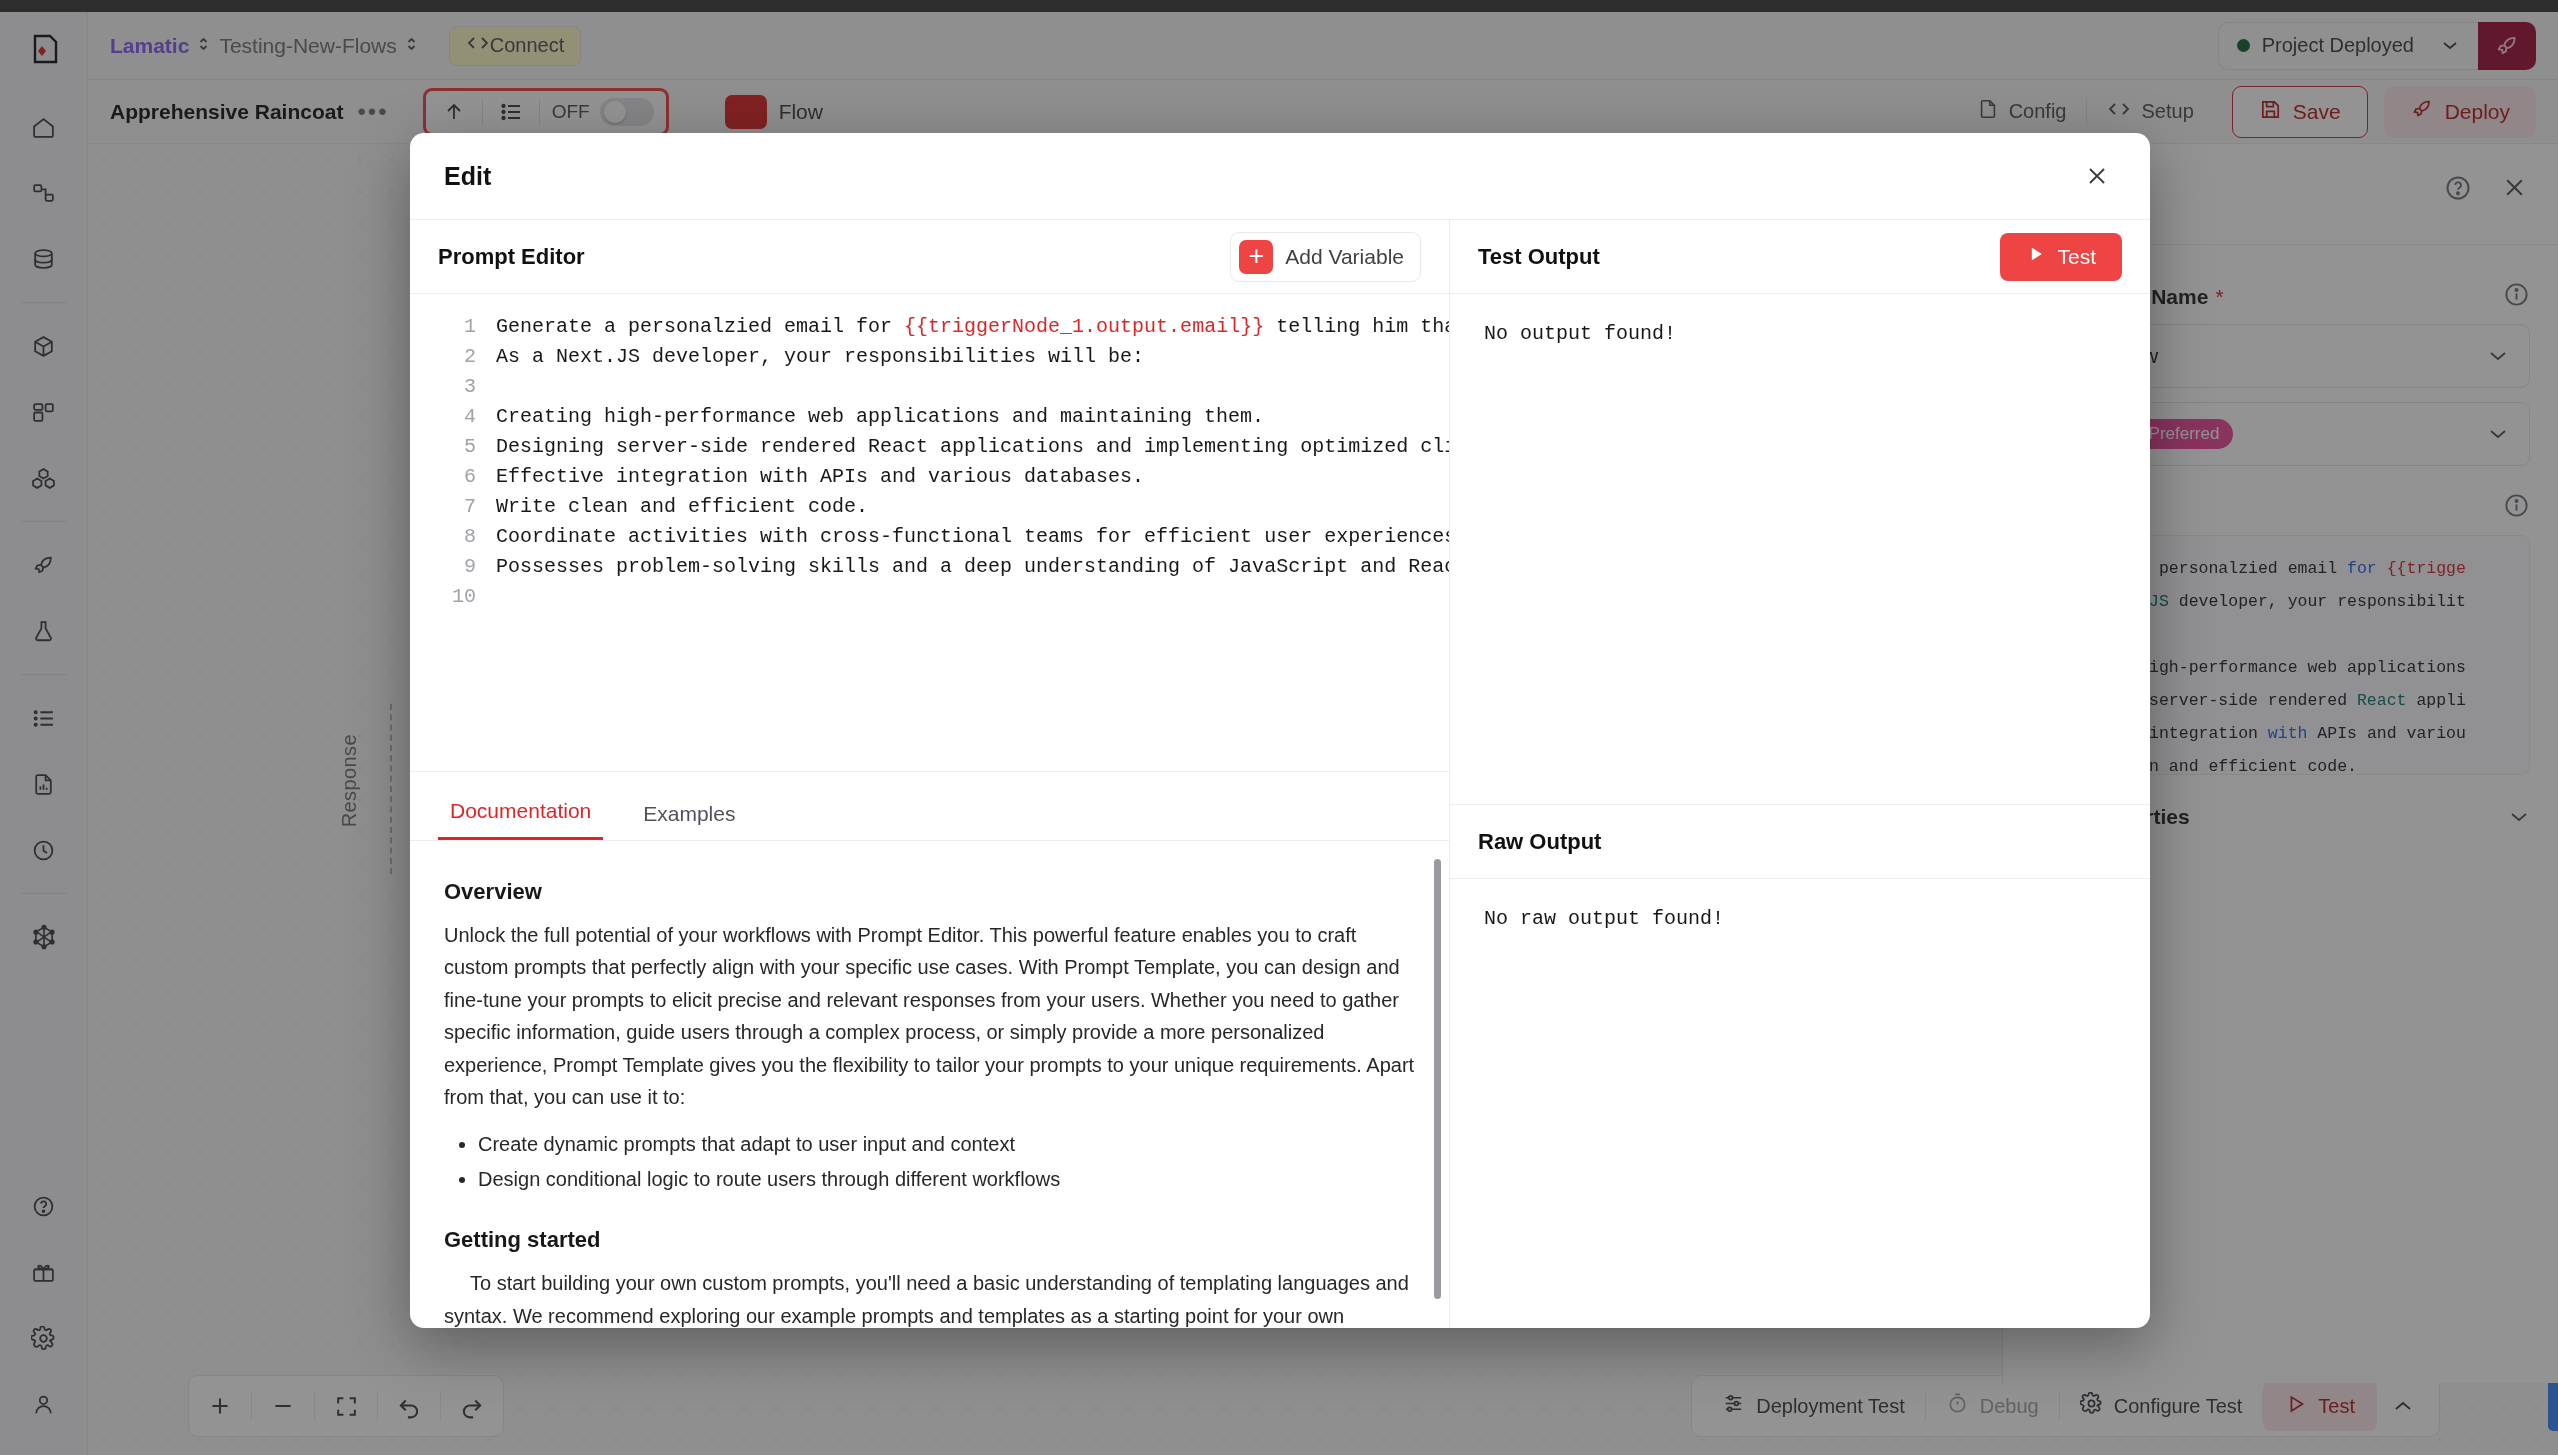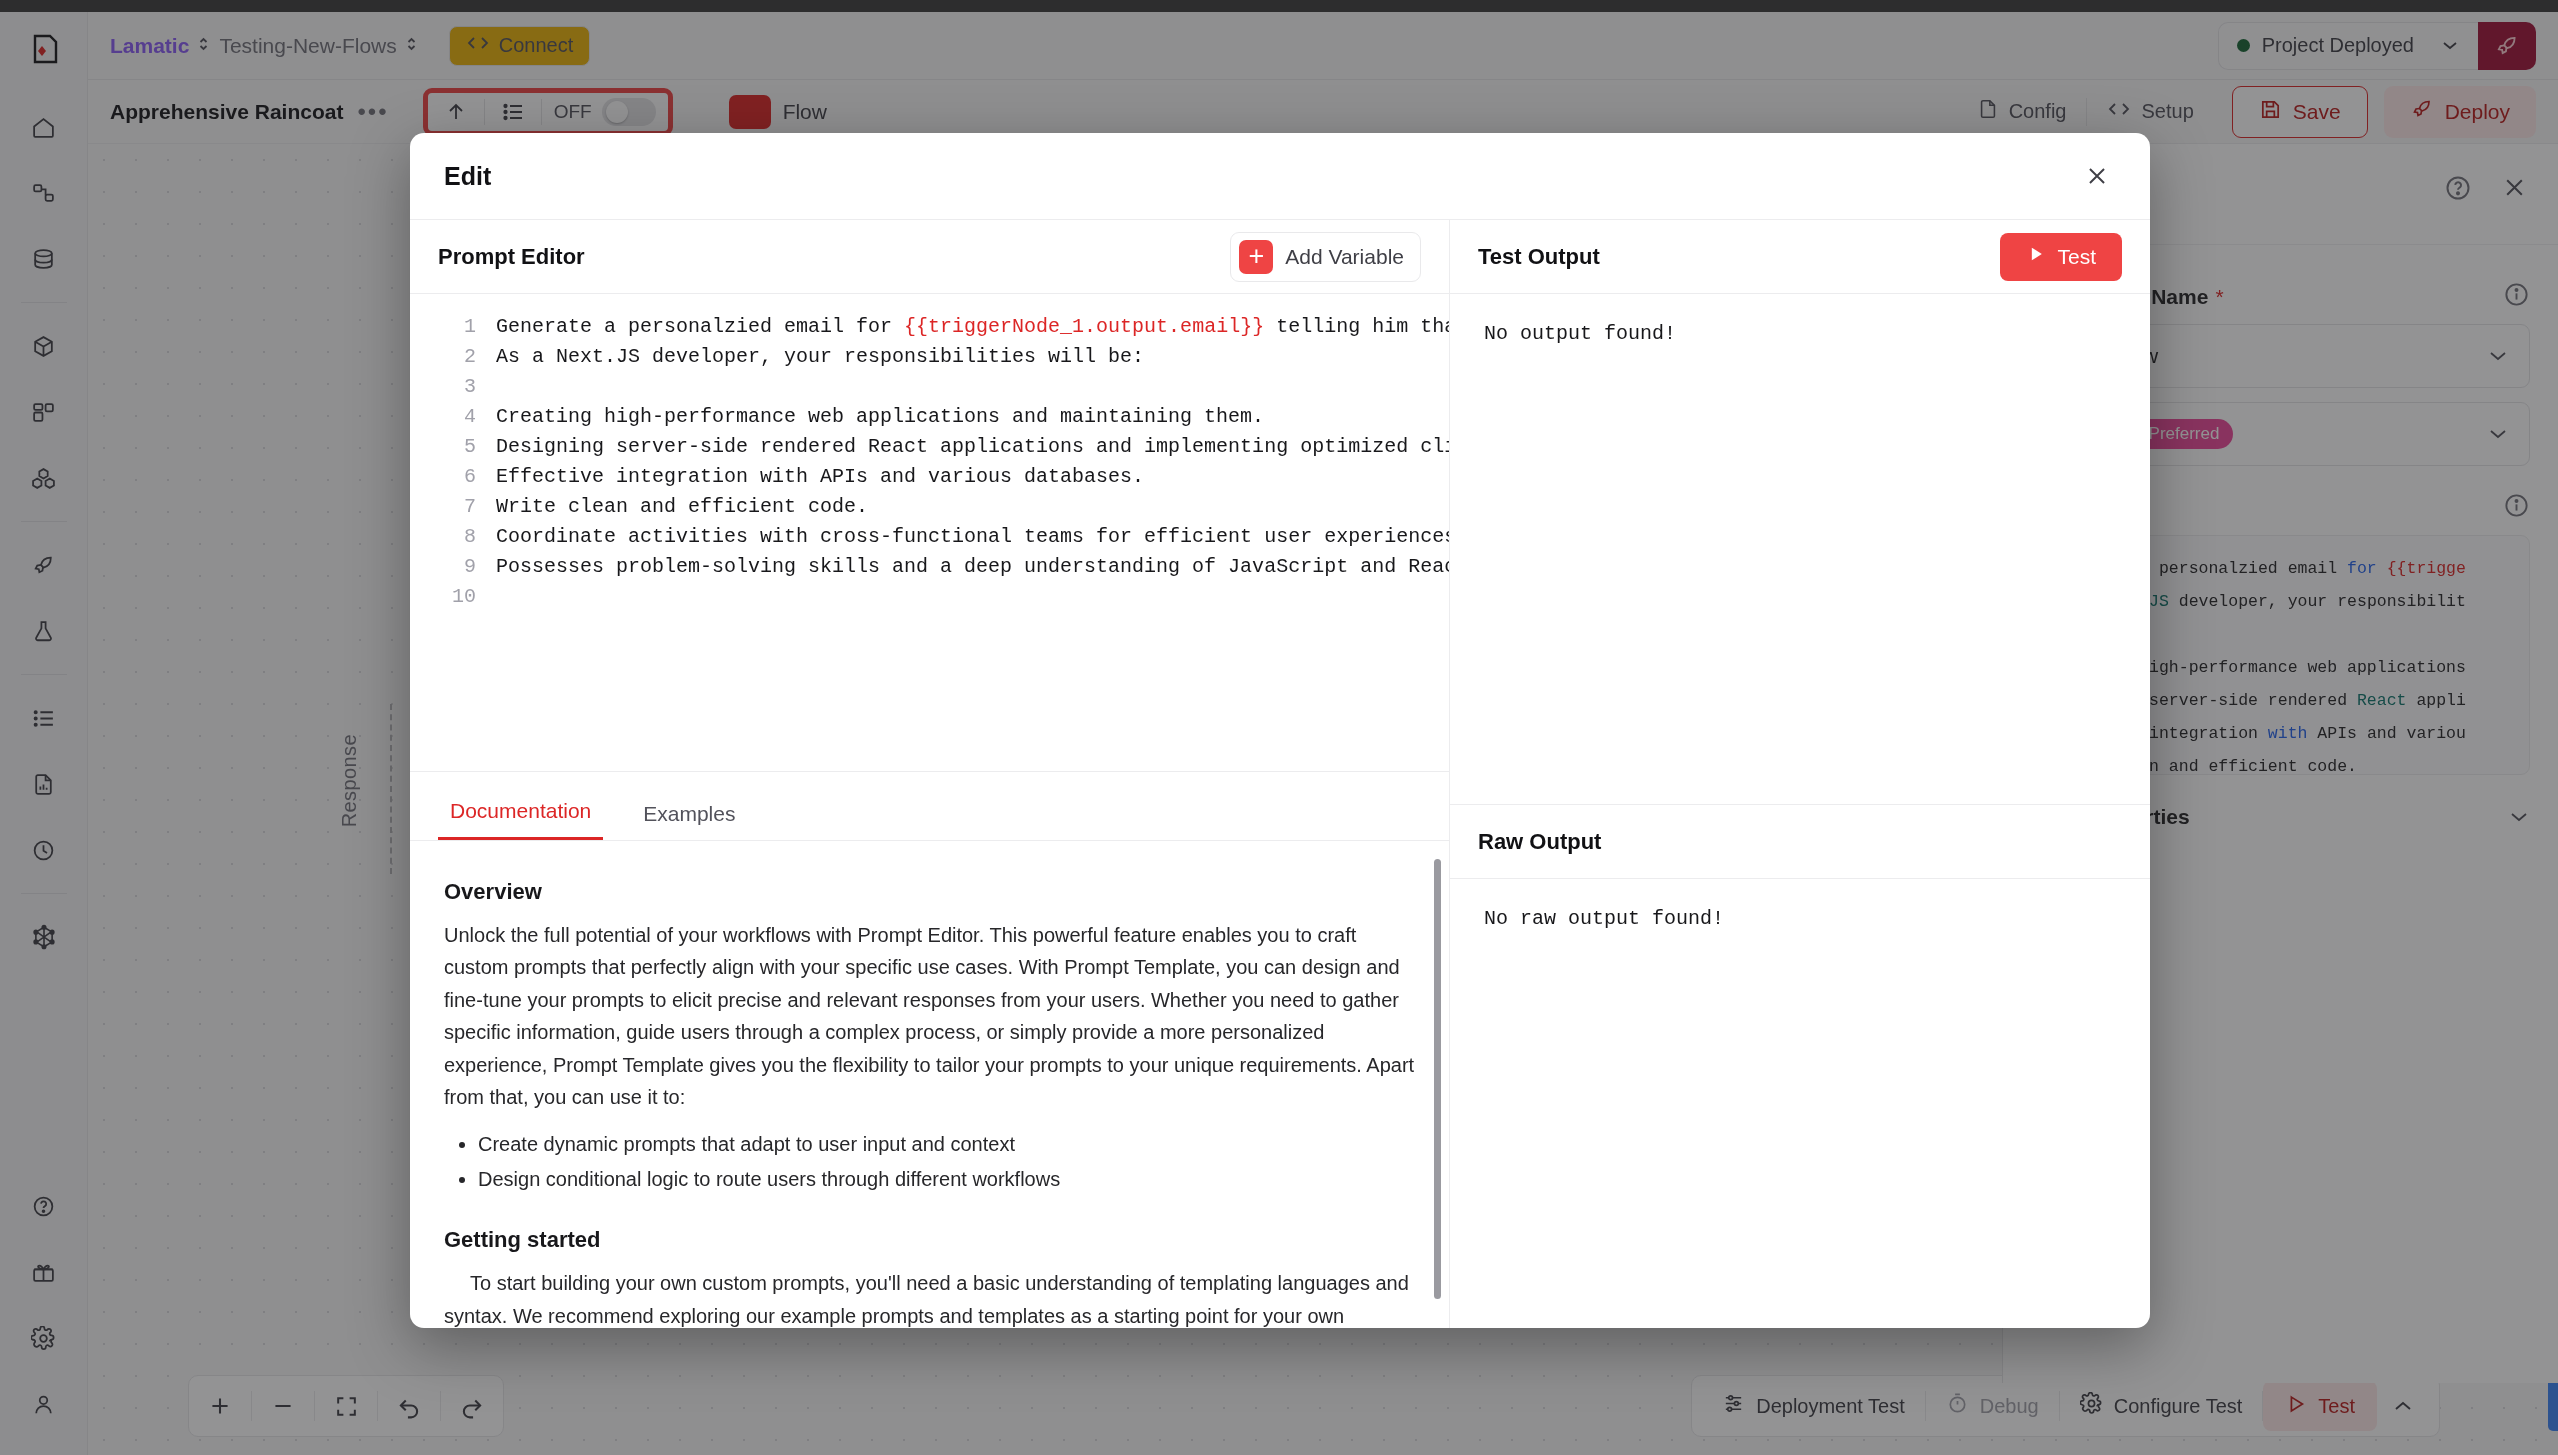--- a/index.html
+++ b/index.html
@@ -39,22 +39,22 @@
   .topbar {
     position: absolute; top: 12px; left: 88px; right: 0; height: 68px;
     background: #f7f7f8; border-bottom: 1px solid #e6e6e8;
     display: flex; align-items: center; padding: 0 22px;
   }
   .brand { font-size: 21px; font-weight: 700; color: #8b5cf6; }
   .chev-updown { display:inline-block; margin: 0 8px 0 7px; color:#52525b; }
   .crumb { font-size: 21px; color: #71717a; }
   .connect-btn {
     margin-left: 22px; height: 40px; padding: 0 16px;
-    border: 1px solid #e4e4e7; border-radius: 8px; background:#eab308;
-    display: flex; align-items: center; gap: 9px;
+    border: 1px solid #e4e4e7; border-radius: 8px; background:#fef9c3;
+    display: flex; align-items: center; 
     font-size: 20px; color: #52525b;
   }
   .topbar-right { margin-left: auto; display: flex; align-items: center; gap: 0; }
   .deploy-status {
     height: 48px; display:flex; align-items:center; gap: 12px;
     border: 1px solid #e4e4e7; border-right: none;
     border-radius: 10px 0 0 10px; padding: 0 18px; background:#fafafa;
     font-size: 20px; color: #3f3f46;
   }
   .status-dot { width: 13px; height: 13px; border-radius: 50%; background: #166534; }
@@ -67,21 +67,21 @@
   
   .subbar {
     position: absolute; top: 80px; left: 88px; right: 0; height: 64px;
     background: #f7f7f8; display:flex; align-items:center; padding: 0 22px;
     border-bottom: 1px solid #ececee;
   }
   .flowname { font-size: 21px; font-weight: 600; color: #18181b; }
   .dots { margin-left: 14px; color:#71717a; font-size: 24px; letter-spacing:2px;}
   .subbar-group {
     margin-left: 34px; display:flex; align-items:center; gap:0;
-    border:5px solid #ef4444; border-radius:9px; background:#fff; height:48px;
+    border:3px solid #ef4444; border-radius:9px; background:#fff; height:48px;
   }
   .sb-ico { width:56px; height:46px; display:flex; align-items:center; justify-content:center; color:#3f3f46; }
   .sb-div { width:1px; height:26px; background:#e4e4e7; }
   .sb-off { font-size:19px; color:#52525b; padding: 0 10px 0 12px; }
   .toggle {
     width: 54px; height: 28px; border-radius: 14px; background:#e4e4e7;
     position: relative; margin-right: 12px;
   }
   .toggle::after {
     content:""; position:absolute; top:3px; left:4px; width:22px; height:22px;

